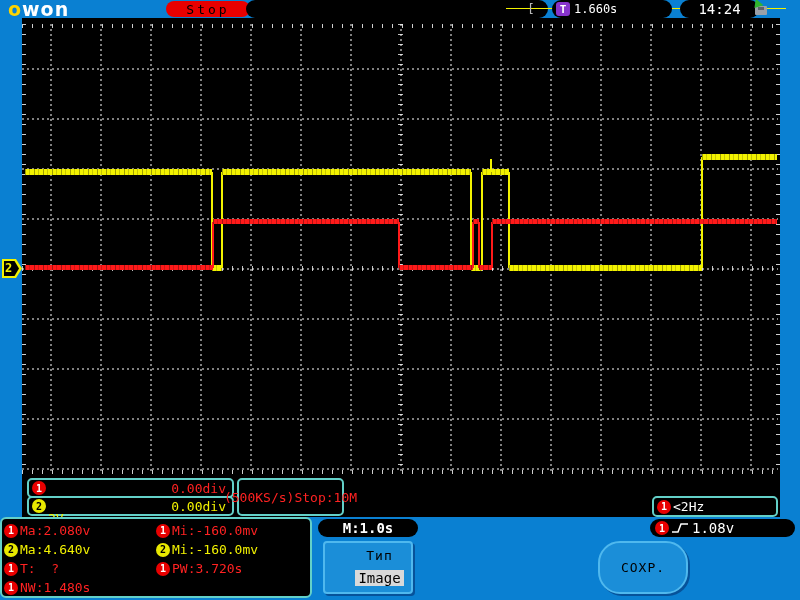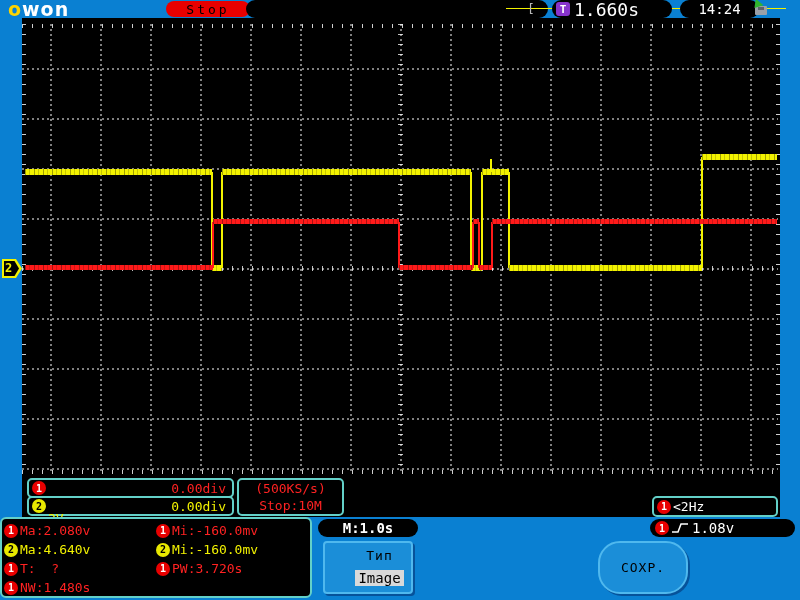--- a/index.html
+++ b/index.html
@@ -28,42 +28,42 @@
   #stop-pill{left:118px;top:1px;width:84px;height:16px;background:#e80000;border-radius:8px;
     color:#000;font-size:13px;display:flex;align-items:center;justify-content:center;letter-spacing:3px;margin-left:48px;}
   .blackpill{background:#000;border-radius:9px;height:18px;display:flex;align-items:center;}
   #mem-pill{left:246px;top:0;width:302px;}
   #mem-line{left:260px;top:8px;width:280px;height:1px;background:#f2f200;}
   .bracket{top:1px;color:#b8b8b8;font-size:13px;}
   #mem-trig-t{left:361px;top:-2px;color:#ee22ee;font:bold 11px "DejaVu Sans Mono",monospace;}
   #trigtime-pill{left:552px;top:0;width:120px;padding-left:4px;box-sizing:border-box;}
   #trigtime-box{width:14px;height:14px;border-radius:3px;background:#8833cc;color:#fff;
     font:bold 11px "DejaVu Sans Mono",monospace;display:flex;align-items:center;justify-content:center;}
-  #trigtime-pill .t{color:#fff;font-size:18px;margin-left:4px;}
+  #trigtime-pill .t{color:#fff;font-size:12px;margin-left:4px;}
   #clock-pill{left:680px;top:0;width:79px;justify-content:center;color:#fff;font-size:14px;}
   #save-icon{left:752px;top:2px;width:16px;height:14px;}
   #save-icon .disk{position:absolute;left:3px;top:4px;width:12px;height:9px;background:#9aa0a8;border-radius:1px;}
   #save-icon .slot{position:absolute;left:6px;top:5px;width:6px;height:3px;background:#5c636b;}
   #save-icon .arrow{position:absolute;left:0;top:-1px;width:0;height:0;
     border-left:5px solid transparent;border-right:5px solid transparent;border-top:8px solid #2fb52f;
     transform:rotate(40deg);}
   
   #ch2-marker{left:2px;top:259px;width:20px;height:19px;}
   #ch2-marker .outer{position:absolute;left:0;top:0;width:100%;height:100%;background:#f2f200;
     clip-path:polygon(0 0,70% 0,100% 50%,70% 100%,0 100%);}
   #ch2-marker .inner{position:absolute;left:2px;top:2px;width:15px;height:15px;background:#000;
     clip-path:polygon(0 0,70% 0,100% 50%,70% 100%,0 100%);}
   #ch2-marker span{position:absolute;left:3px;top:2px;color:#f2f200;font:bold 12px "DejaVu Sans Mono",monospace;}
   
   .teal-box{background:#000;border:2px solid #63d0c8;border-radius:5px;box-sizing:border-box;}
   .chinfo{left:27px;width:207px;height:20px;display:flex;align-items:center;padding:0 6px 0 3px;}
   .chinfo .sc{margin-left:2px;font-size:13px;margin-top:24px;}
   .chinfo .pos{margin-left:auto;font-size:13px;}
   .red-t{color:#ff2222;} .yel-t{color:#f2f200;}
-  #samp-box{left:237px;top:478px;width:107px;height:38px;display:flex;flex-direction:column;
+  #samp-box{left:237px;top:478px;width:107px;height:38px;display:flex;
     align-items:center;justify-content:center;font-size:13px;line-height:17px;}
   #freq-box{left:652px;top:496px;width:126px;height:21px;display:flex;align-items:center;padding-left:3px;}
   #freq-box .v{color:#fff;font-size:13px;margin-left:2px;}
   .badge{display:inline-flex;width:14px;height:14px;border-radius:50%;align-items:center;
     justify-content:center;font:bold 10px "DejaVu Sans Mono",monospace;flex:none;}
   .badge.r{background:#e80000;color:#fff;} .badge.y{background:#e8e800;color:#000;}
   
   #meas{left:0;top:517px;width:312px;height:81px;background:#000;border:2px solid #63d0c8;
     border-radius:6px;box-sizing:border-box;padding:2px 0 0 2px;}
   .mrow{display:flex;height:19px;align-items:center;}

